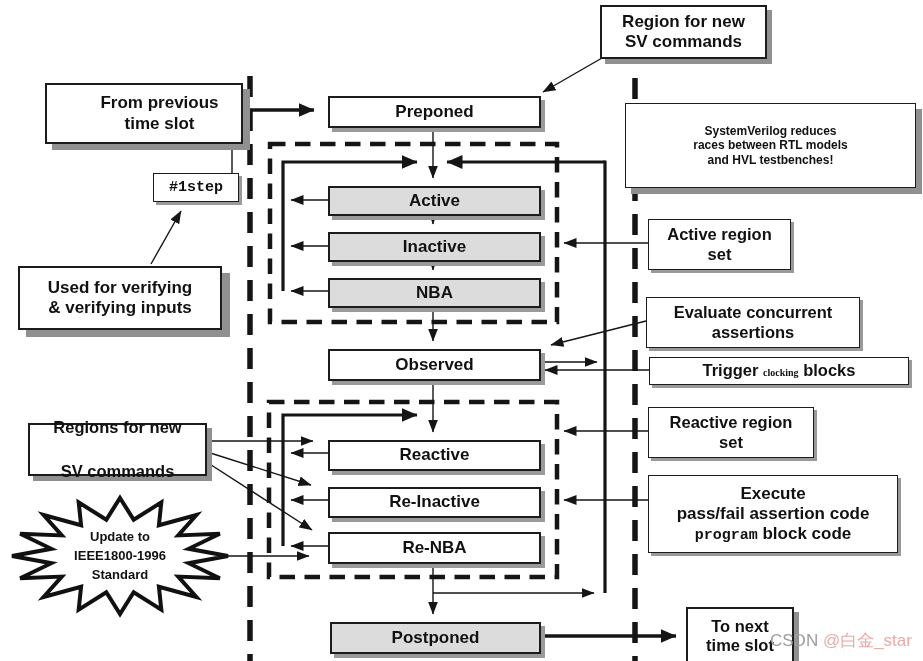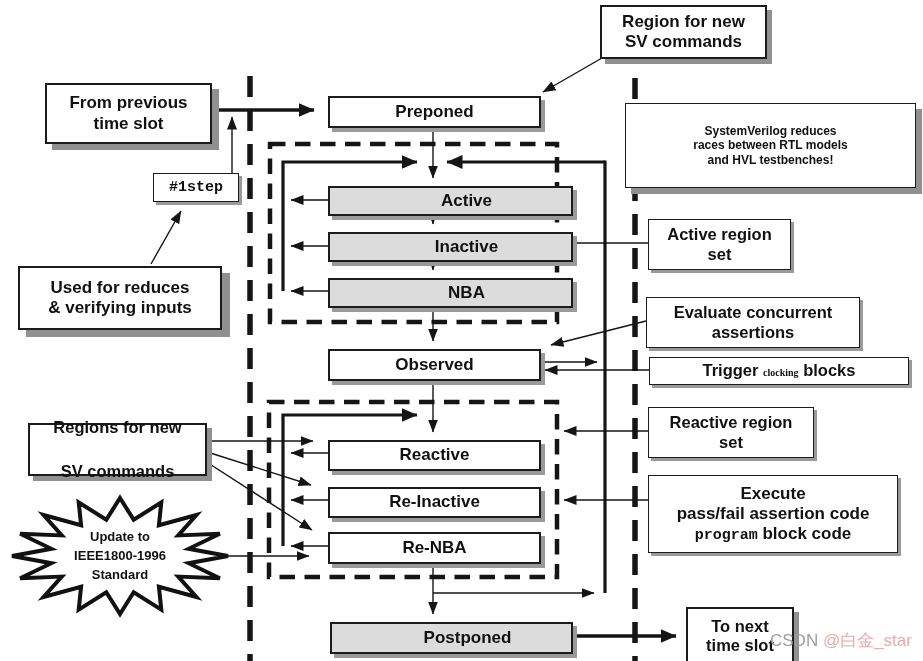--- a/index.html
+++ b/index.html
@@ -4,21 +4,21 @@
 <style>
   html,body{margin:0;padding:0;background:#fff;}
   #stage{position:relative;width:923px;height:661px;background:#ffffff;overflow:hidden;
          font-family:"Liberation Sans",sans-serif;color:#111;}
   #connectors{position:absolute;left:0;top:0;width:923px;height:661px;z-index:1;}
   .box{position:absolute;z-index:2;background:#fff;border:2px solid #1c1c1c;
        box-shadow:5px 5px 0 #909090;display:flex;flex-direction:column;
        align-items:center;justify-content:center;text-align:center;
        font-weight:bold;line-height:1.18;font-size:16.5px;}
   .flowbox{border-width:2px;box-shadow:4px 4px 0 #9a9a9a;font-size:17px;}
-  .gray{background:#dcdcdc;padding-left:32px;}
+  .gray{background:#dcdcdc;}
   .thin{border-width:1.5px;box-shadow:3px 3px 0 #9a9a9a;}
   .mono{font-family:"Liberation Mono",monospace;font-weight:bold;}
   .ln{display:block;white-space:nowrap;}
   .nowrap{white-space:nowrap;}
   #star-text{position:absolute;z-index:2;left:36px;top:528px;width:168px;text-align:center;
              font-size:13px;font-weight:bold;line-height:1.45;}
   #watermark{position:absolute;z-index:3;left:770px;top:629px;font-size:17px;font-weight:normal;
              white-space:nowrap;}
   #watermark .wm-gray{color:#9c9c9c;}
   #watermark .wm-pink{color:#e9a9a9;}
@@ -122,31 +122,31 @@
   </div>
   <div class="box flowbox gray" style="left:330px;top:622px;width:207px;height:28px;">
     <span class="ln">Postponed</span>
   </div>
 
   <div class="box" style="left:600px;top:5px;width:163px;height:50px;font-size:17px;">
     <span class="ln">Region for new</span>
     <span class="ln">SV commands</span>
   </div>
 
-  <div class="box" style="left:45px;top:83px;width:163px;height:57px;font-size:17px;box-shadow:7px 6px 0 #909090;">
+  <div class="box" style="left:45px;top:83px;width:163px;height:57px;font-size:17px;box-shadow:7px 6px 0 #909090;padding-left:31px;">
     <span class="ln">From previous</span>
     <span class="ln">time slot</span>
   </div>
 
   <div class="box thin" style="left:153px;top:173px;width:84px;height:27px;">
     <span class="ln mono" style="font-size:15px;">#1step</span>
   </div>
 
   <div class="box" style="left:18px;top:266px;width:200px;height:60px;font-size:17px;box-shadow:8px 7px 0 #909090;">
-    <span class="ln">Used for reduces</span>
+    <span class="ln">Used for verifying</span>
     <span class="ln">&amp; verifying inputs</span>
   </div>
 
   <div class="box thin" style="left:625px;top:103px;width:289px;height:83px;font-size:12px;box-shadow:6px 6px 0 #909090;">
     <span class="ln">SystemVerilog reduces</span>
     <span class="ln">races between RTL models</span>
     <span class="ln">and HVL testbenches!</span>
   </div>
 
   <div class="box thin" style="left:648px;top:219px;width:141px;height:49px;">

